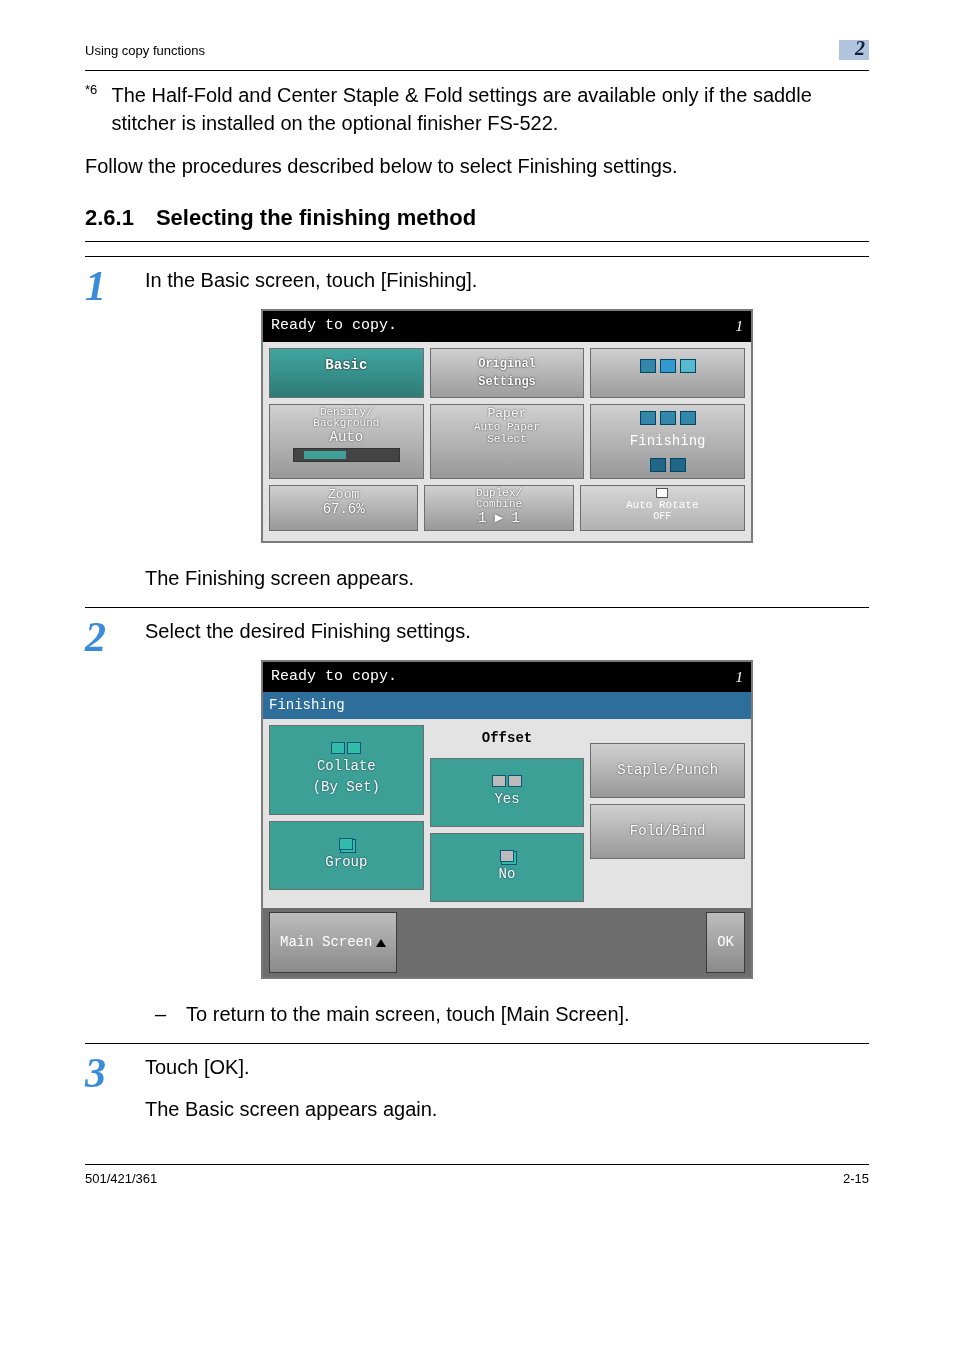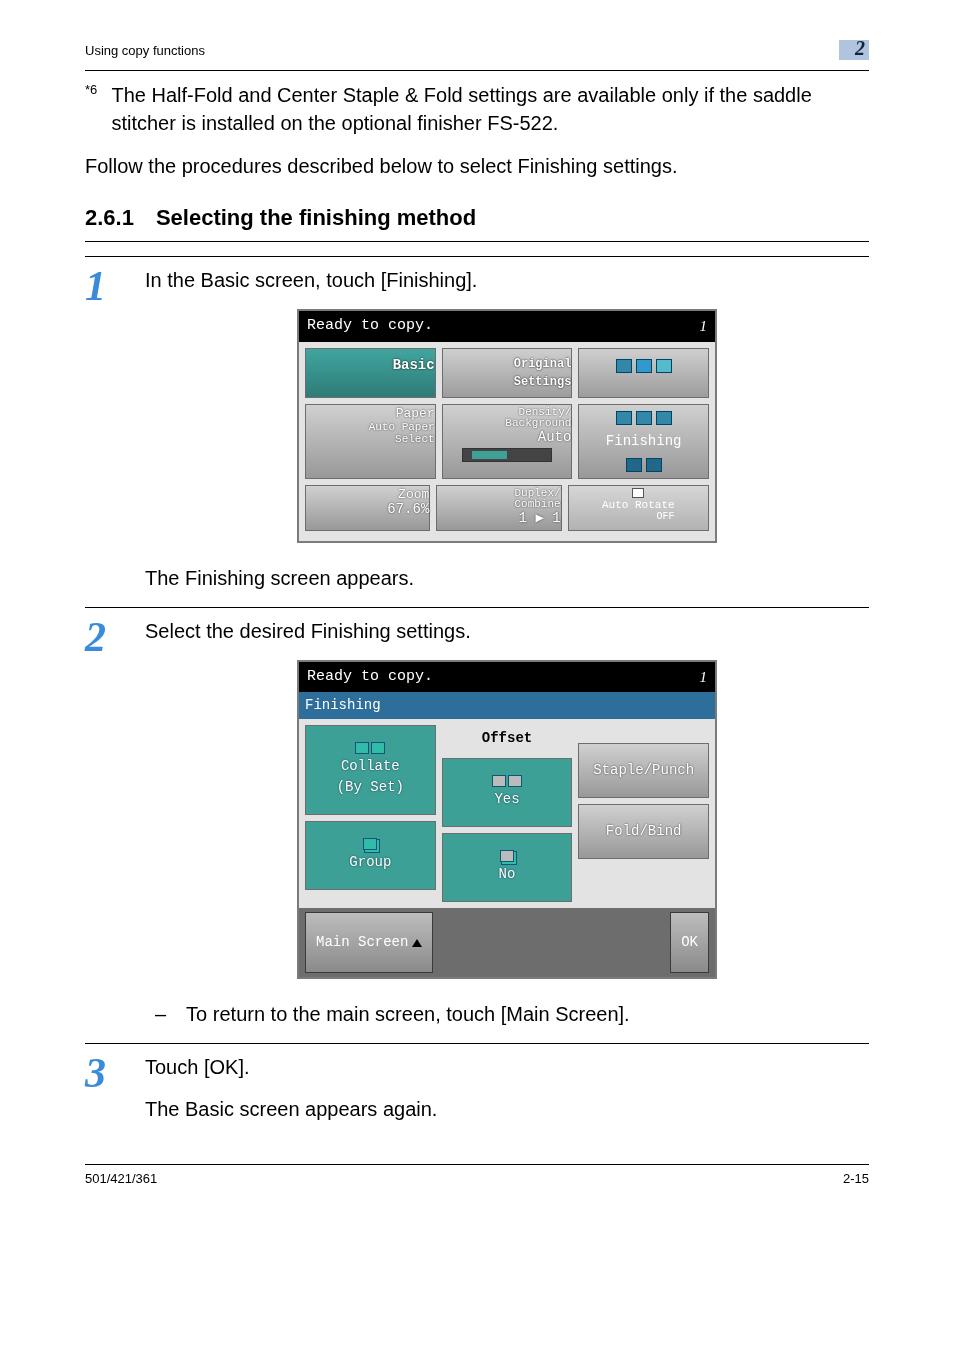--- a/index.html
+++ b/index.html
@@ -61,42 +61,42 @@
     font-size: 42px;
     line-height: 1;
     width: 35px;
     flex-shrink: 0;
   }
   .step-number.blue { color: #3a8bd9; }
   .step-text { font-size: 20px; line-height: 1.5; flex: 1; }
   .step-bullet { margin-left: 10px; margin-top: 8px; }
   
   .device {
-    width: 420px;
+    width: 492px;
     margin: 14px auto 20px auto;
     border: 2px solid #7b7b7b;
     font-family: "Courier New", monospace;
     font-size: 14px;
     color: #fff;
     background: #f97316;
     box-shadow: 0 0 0 2px #a8a8a8 inset;
   }
   .status-bar {
     display: flex;
     justify-content: space-between;
     color: #fff;
     background: #000;
     padding: 4px 8px;
     font-size: 15px;
   }
   .status-bar span:last-child { font-family: Georgia, serif; font-style: italic; }
   
   .basic-body { background: #e3e3e3; padding: 6px 6px 10px 6px; display: flex; flex-direction: column; gap: 6px;}
   .row-tabs, .row3, .row4 { display: flex; gap: 6px; }
-  .tab, .panel, .rotate-cell { border: 1px solid #6d6d6d; text-align: right; background: linear-gradient(#cfcfcf,#9c9c9c); font-family: Liberation Mono, monospace;}
+  .tab, .panel, .rotate-cell { border: 1px solid #6d6d6d; text-align: center; background: linear-gradient(#cfcfcf,#9c9c9c); font-family: Liberation Mono, monospace;}
   .tab { flex:1; color:#fff; padding:6px 0; font-weight:bold; text-shadow:0 0 2px #000;}
   .tab.active { background: linear-gradient(#41a59f, #2e7b77); color:#fff; }
   .panel { flex:1; color:#fff; padding:2px 0 4px 0; display:flex; flex-direction:column; gap:1px; background:linear-gradient(#d0d0d0,#989898);}
   .panel .ptitle { font-size:13px; line-height:1; text-shadow:0 0 2px #333;}
   .panel .pvalue { font-size:14px; line-height:1.1; text-shadow:0 0 2px #333;}
   .icon-row { display:flex; gap:4px; justify-content:center; align-items:center; height:22px;}
   .mini { width:16px; height:14px; background:#38a; border:1px solid #046;}
   .finishing-btn { flex:1; border:1px solid #6d6d6d; color:#fff; text-align:center; display:flex; flex-direction:column; gap:2px; background:linear-gradient(#d0d0d0,#989898); padding:2px 0;}
   .rotate-cell { flex:1; color:#fff; display:flex; flex-direction:column; align-items:center; gap:2px; background:linear-gradient(#d6d6d6,#b2b2b2); padding:2px 8px;}
   .bar { height:14px; margin-top:2px; background:#444; width:70%; border:1px solid #333; margin-left:auto; margin-right:auto; position:relative;}
@@ -161,29 +161,29 @@
             <div class="tab">
               <div class="icon-row">
                 <span class="mini"></span>
                 <span class="mini" style="background:#39c;"></span>
                 <span class="mini" style="background:#5bc;"></span>
               </div>
             </div>
           </div>
           <div class="row3">
             <div class="panel">
-              <div class="ptitle">Paper</div>
-              <div class="pvalue" style="white-space:pre-line; font-size:11px;">Auto Paper
-Select</div>
-            </div>
-            <div class="panel">
               <div class="ptitle" style="white-space:pre-line; font-size:11px;">Density/
 Background</div>
               <div class="pvalue">Auto</div>
               <div class="bar"></div>
+            </div>
+            <div class="panel">
+              <div class="ptitle">Paper</div>
+              <div class="pvalue" style="white-space:pre-line; font-size:11px;">Auto Paper
+Select</div>
             </div>
             <div class="finishing-btn">
               <div class="icon-row">
                 <span class="mini"></span>
                 <span class="mini"></span>
                 <span class="mini"></span>
               </div>
               <div>Finishing</div>
               <div class="icon-row">
                 <span class="mini" style="background:#268;"></span>

